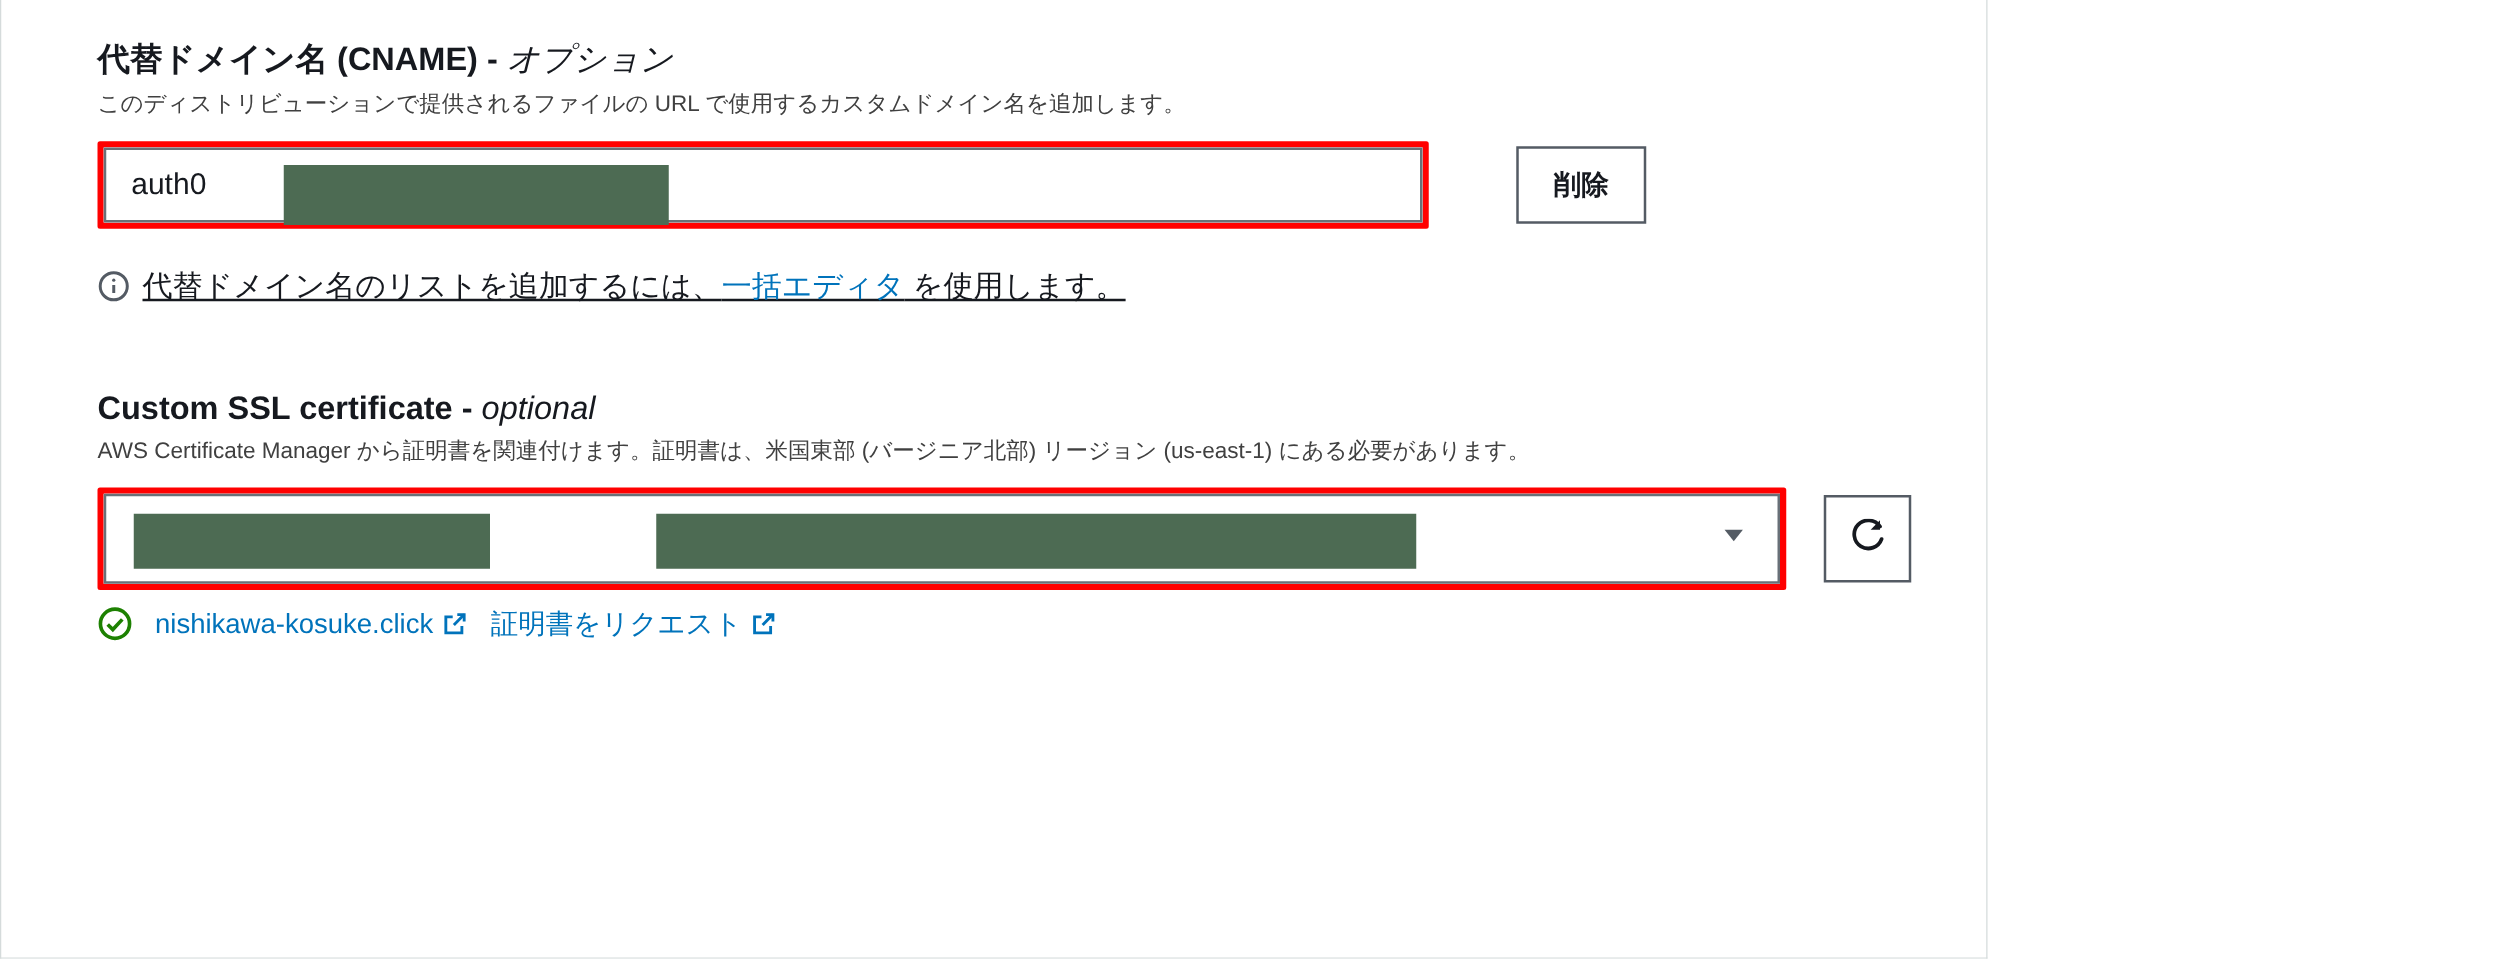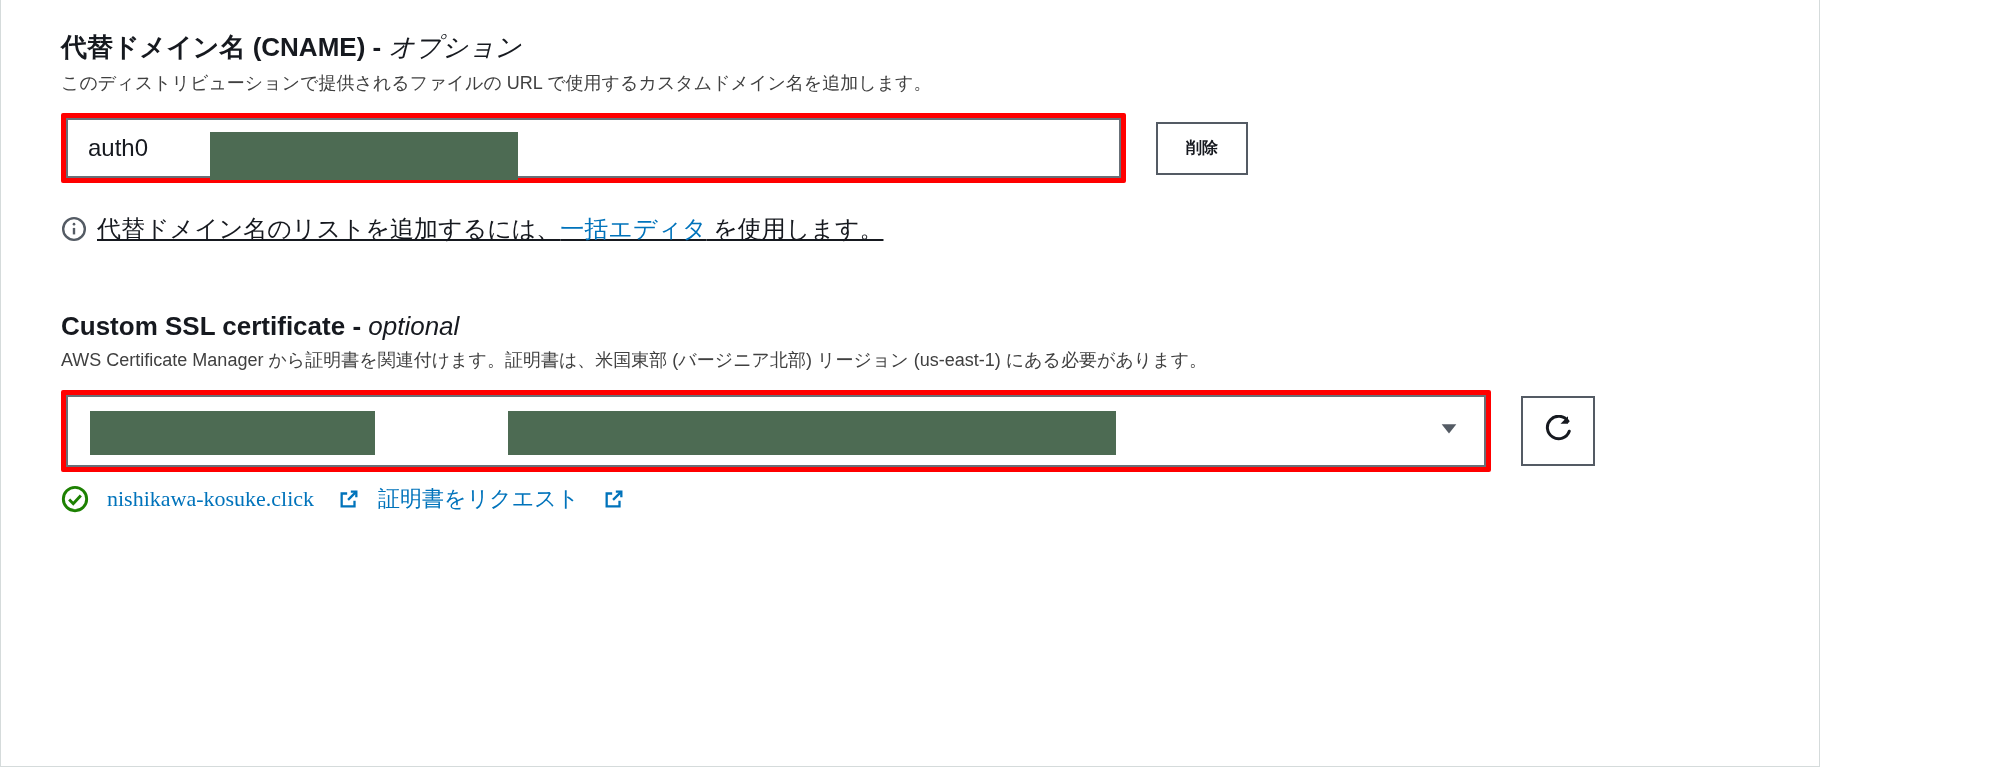--- a/index.html
+++ b/index.html
@@ -6,22 +6,22 @@
     body {
       font-family: "Amazon Ember", "Helvetica Neue", Arial, sans-serif;
       background: #ffffff;
       color: #16191f;
       padding: 0;
     }
     .container {
       border-left: 1px solid #d5dbdb;
       border-right: 1px solid #d5dbdb;
       border-bottom: 1px solid #d5dbdb;
-      padding: 30px 60px 10px 60px;
-      width: 1820px;
+      padding: 30px 60px 10px 77px;
+      width: 1590px;
       min-height: 767px;
       position: relative;
     }
     .section { margin-bottom: 30px; }
     .section-title {
       font-size: 26px;
       font-weight: 700;
       color: #16191f;
       margin-bottom: 6px;
     }
@@ -50,26 +50,27 @@
     .input-redact {
       position: absolute;
       background: #4d6b53;
       top: 14px;
       height: 48px;
     }
     .input-wrapper { position: relative; display: inline-block; }
     .btn {
       border: 2px solid #545b64;
       background: #fff;
-      font-size: 16px;
+      font-size: 22px;
       font-weight: 700;
       padding: 14px 28px;
       cursor: pointer;
       font-family: inherit;
       color: #16191f;
+      margin-left: 40px;
     }
     .btn-icon {
       border: 2px solid #545b64;
       background: #fff;
       width: 74px;
       height: 70px;
       cursor: pointer;
       display: inline-flex;
       align-items: center;
       justify-content: center;
@@ -121,21 +122,21 @@
       height: 44px;
     }
     .select-text { position: relative; z-index: 0; width: 100%; }
     .status-row {
       display: flex;
       align-items: center;
       gap: 18px;
       margin-top: 12px;
       font-size: 22px;
     }
-    .status-row a { color: #0073bb; text-decoration: none; display: inline-flex; align-items: center; gap: 24px; font-family: Liberation Serif, serif; }
+    .status-row a { color: #0073bb; text-decoration: none; display: inline-flex; align-items: center; gap: 6px; }
     .info-icon {
       display: inline-flex;
       width: 26px; height: 26px;
     }
     .success-icon {
       display: inline-flex;
       width: 28px; height: 28px;
     }
     .ext-icon { display: inline-flex; width: 22px; height: 22px; }
     .ssl-row { display: flex; align-items: center; gap: 30px; }

